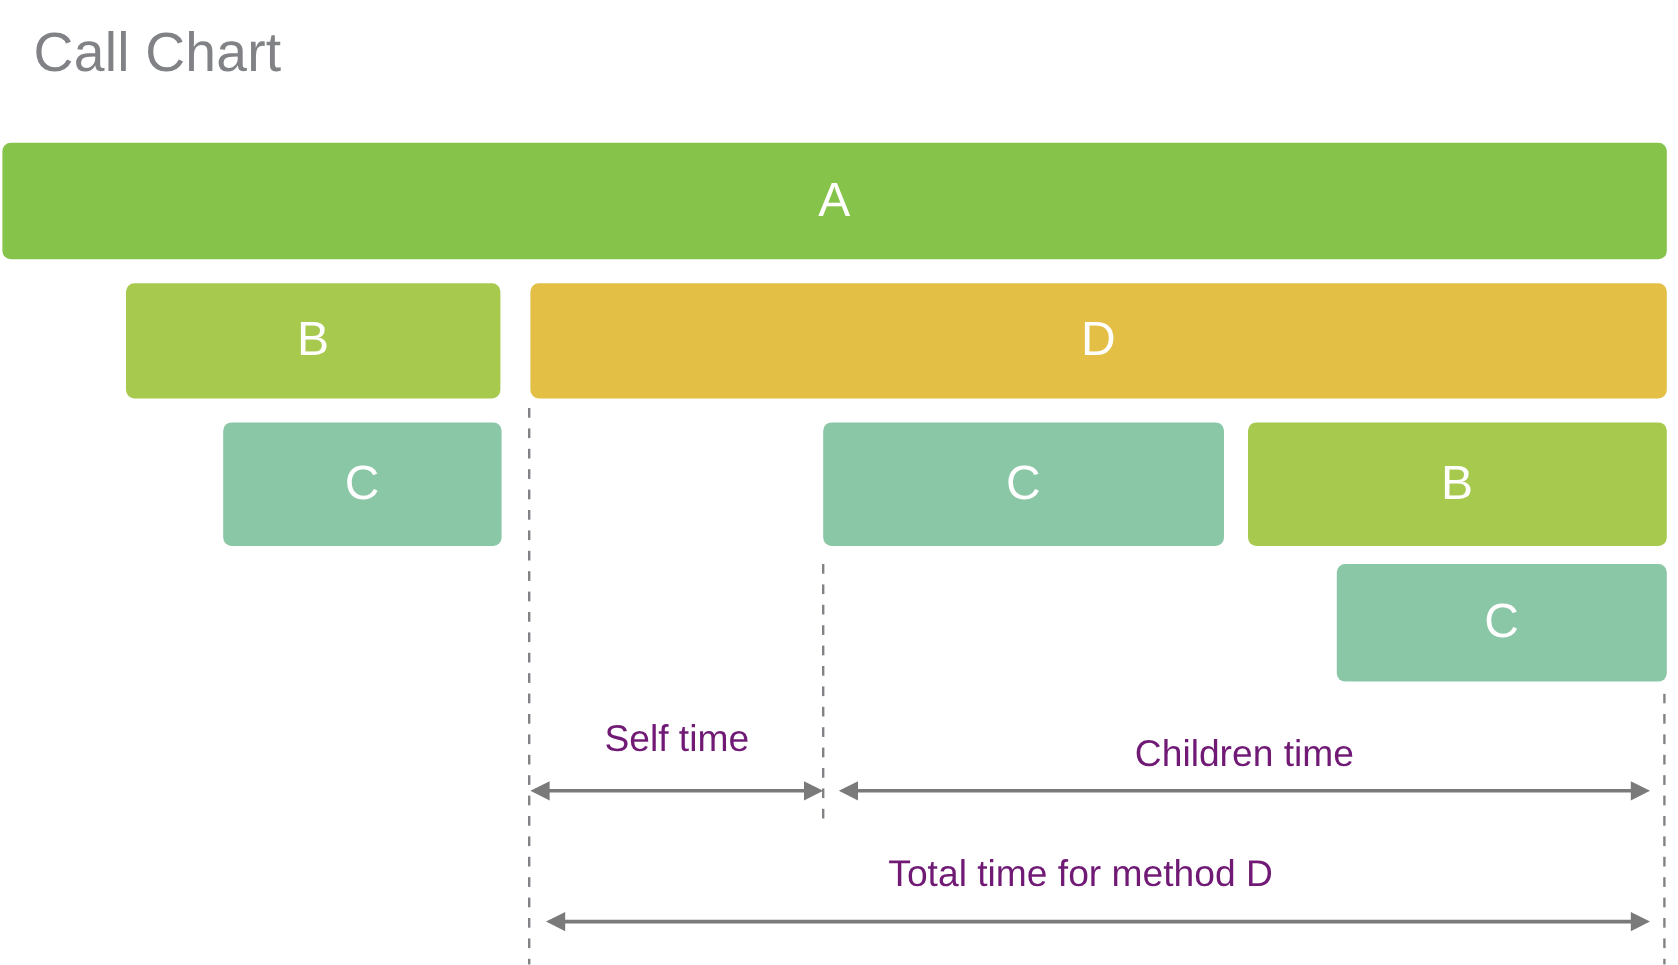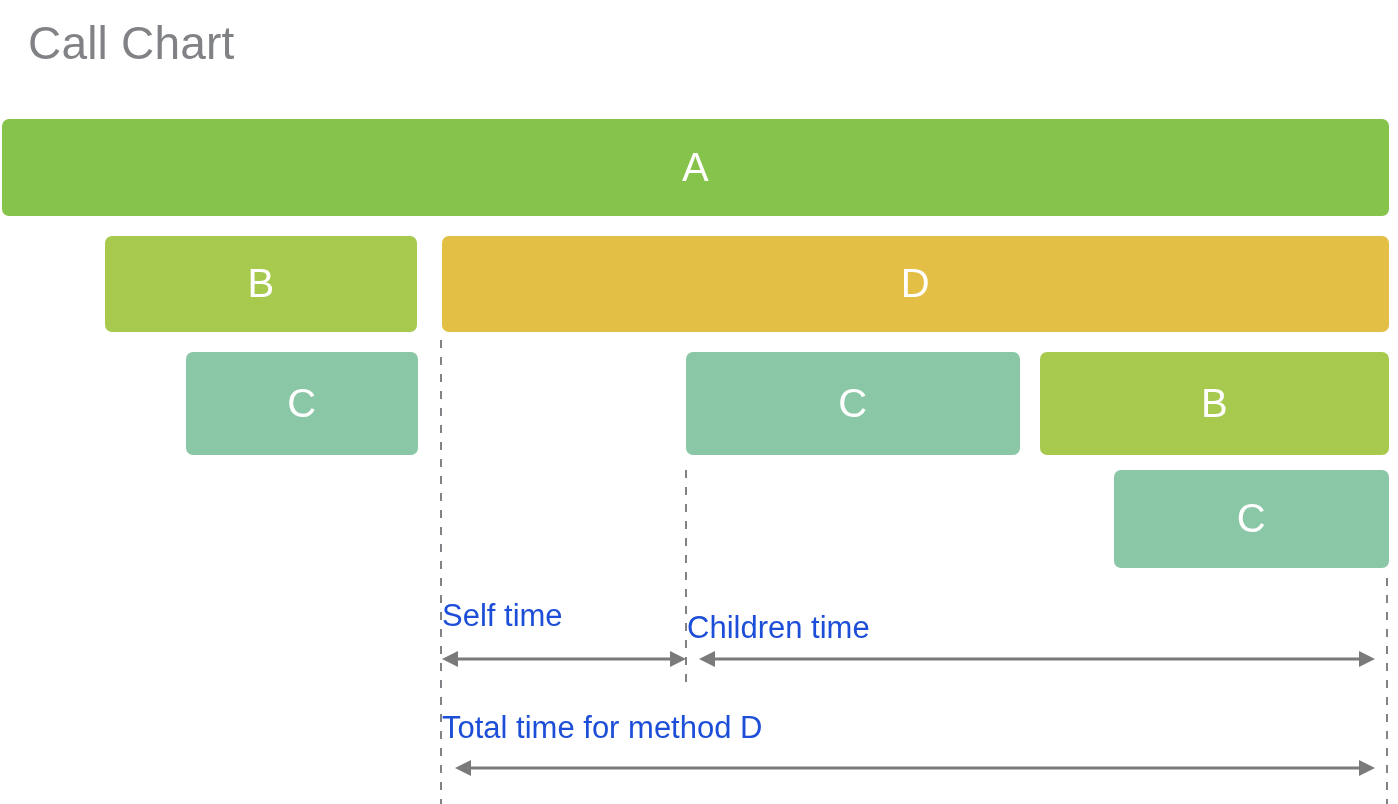--- a/index.html
+++ b/index.html
@@ -56,22 +56,23 @@
       #808285 0px,
       #808285 8px,
       rgba(255,255,255,0) 8px,
       rgba(255,255,255,0) 17px
     );
     background-size: 2px 17px;
     background-repeat: repeat-y;
   }
   .measure-label {
     position: absolute;
+    text-align: center;
     font-size: 31px;
-    color: #1d4ed8;
+    color: #701a75;
     font-weight: 400;
     line-height: 40px;
     white-space: nowrap;
   }
   .arrow-row {
     position: absolute;
     height: 22px;
   }
   .arrow-row svg {
     display: block;
@@ -132,21 +133,21 @@
   <div class="measure-label" style="left:687px; top:596px; width:700px;margin-top:12px;">Children time</div>
 
   <div class="arrow-row" style="left:699px; top:648px; width:676px;">
     <svg width="676" height="22" viewBox="0 0 676 22">
       <line x1="13" y1="11" x2="663" y2="11" stroke="#7a7a7a" stroke-width="3"></line>
       <polygon points="0,11 16,3 16,19" fill="#7a7a7a"></polygon>
       <polygon points="676,11 660,3 660,19" fill="#7a7a7a"></polygon>
     </svg>
   </div>
 
-  <div class="measure-label" style="left:442px; top:708px; width:945px;">Total time for method D</div>
+  <div class="measure-label" style="left:428px; top:708px; width:945px;">Total time for method D</div>
 
   <div class="arrow-row" style="left:455px; top:757px; width:920px;">
     <svg width="920" height="22" viewBox="0 0 920 22">
       <line x1="13" y1="11" x2="907" y2="11" stroke="#7a7a7a" stroke-width="3"></line>
       <polygon points="0,11 16,3 16,19" fill="#7a7a7a"></polygon>
       <polygon points="920,11 904,3 904,19" fill="#7a7a7a"></polygon>
     </svg>
   </div>
 
 </div>

